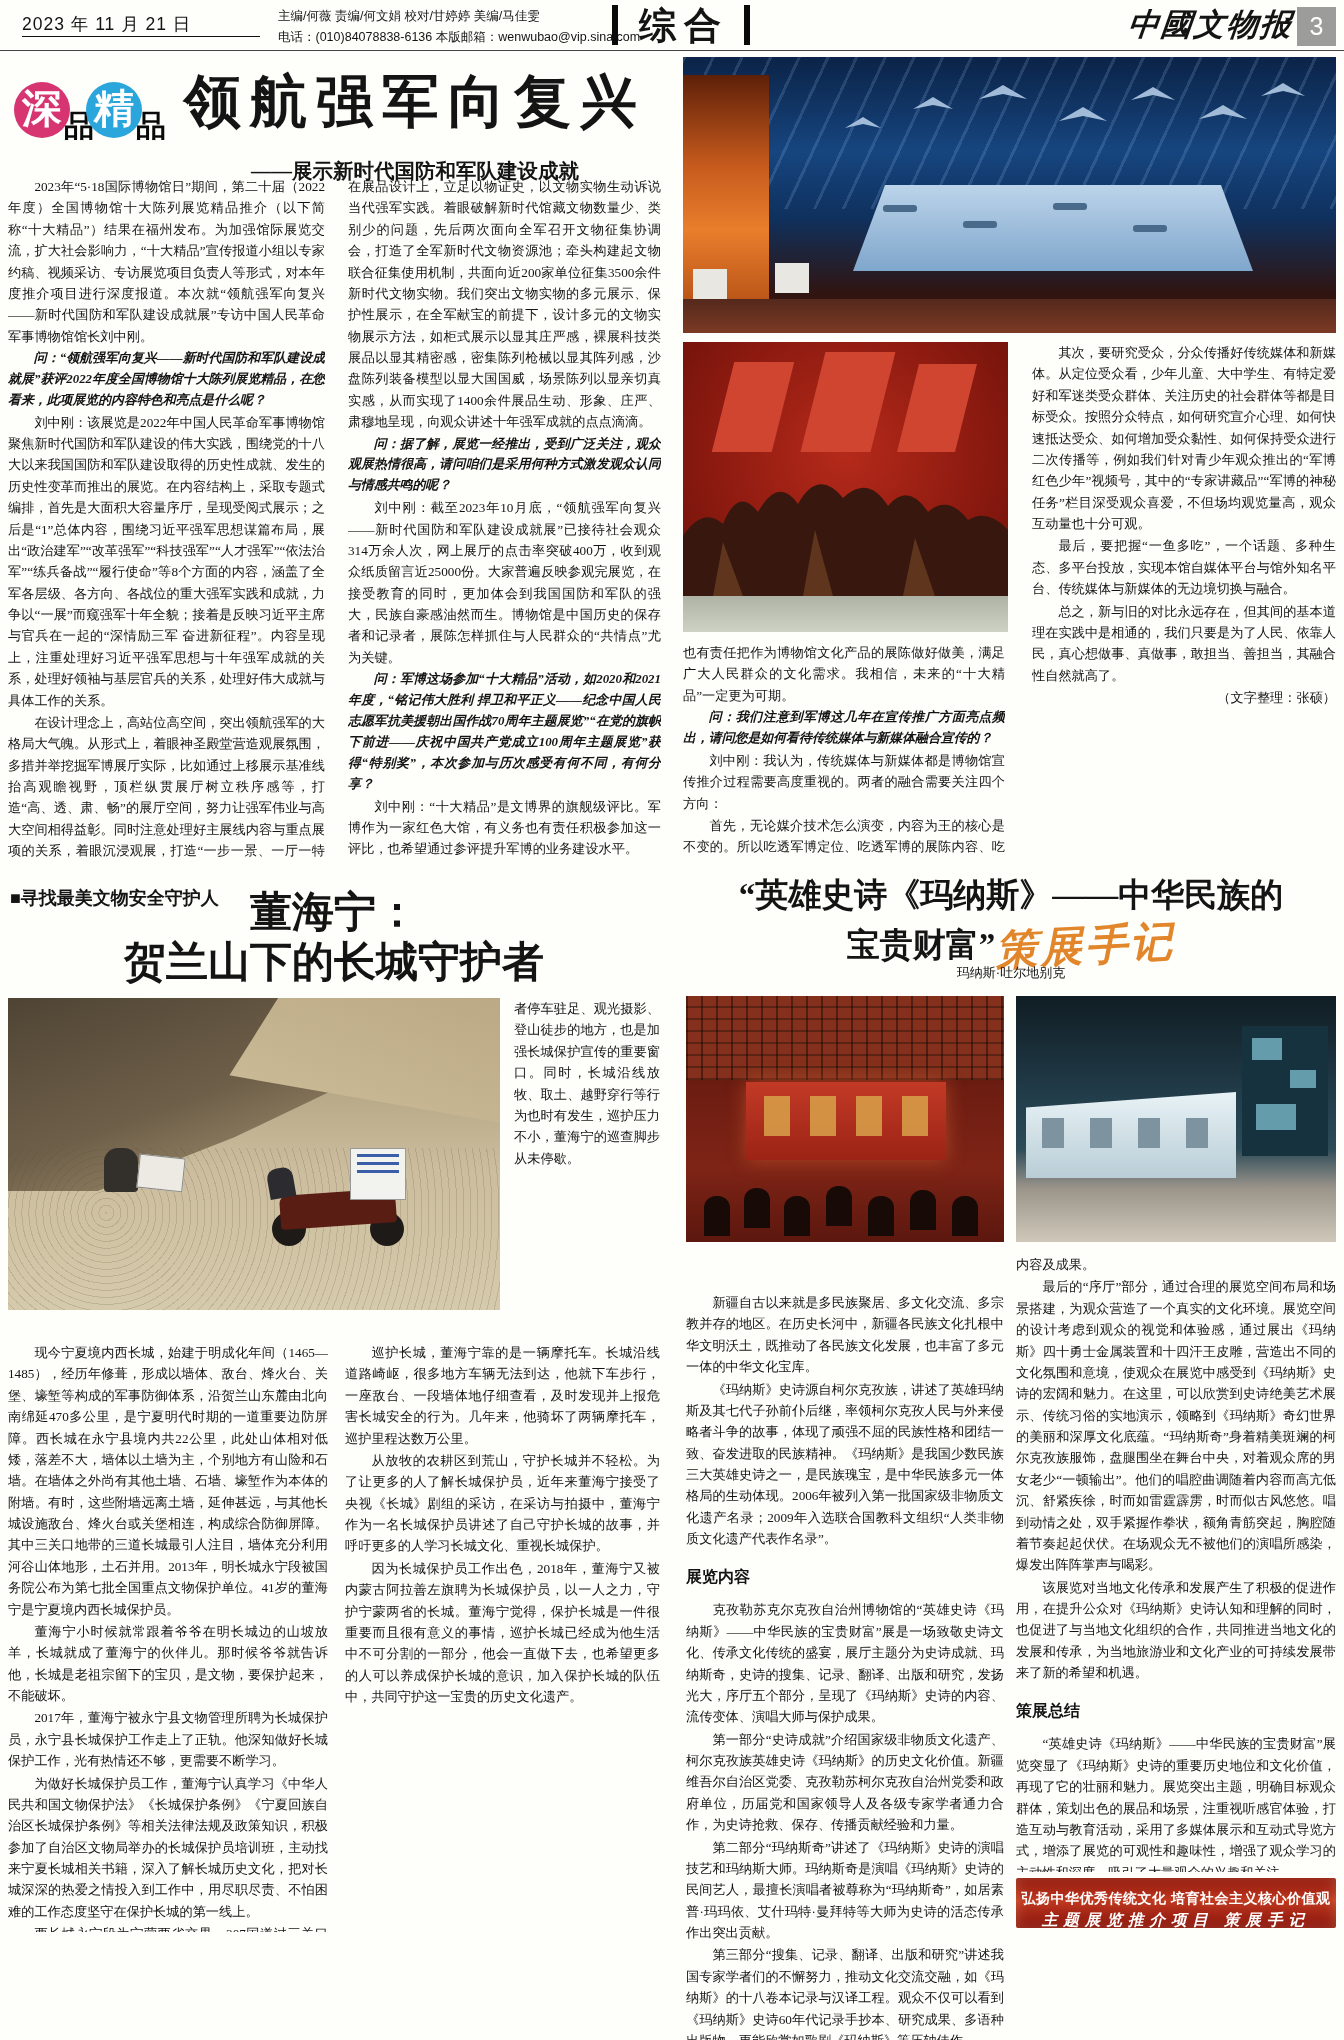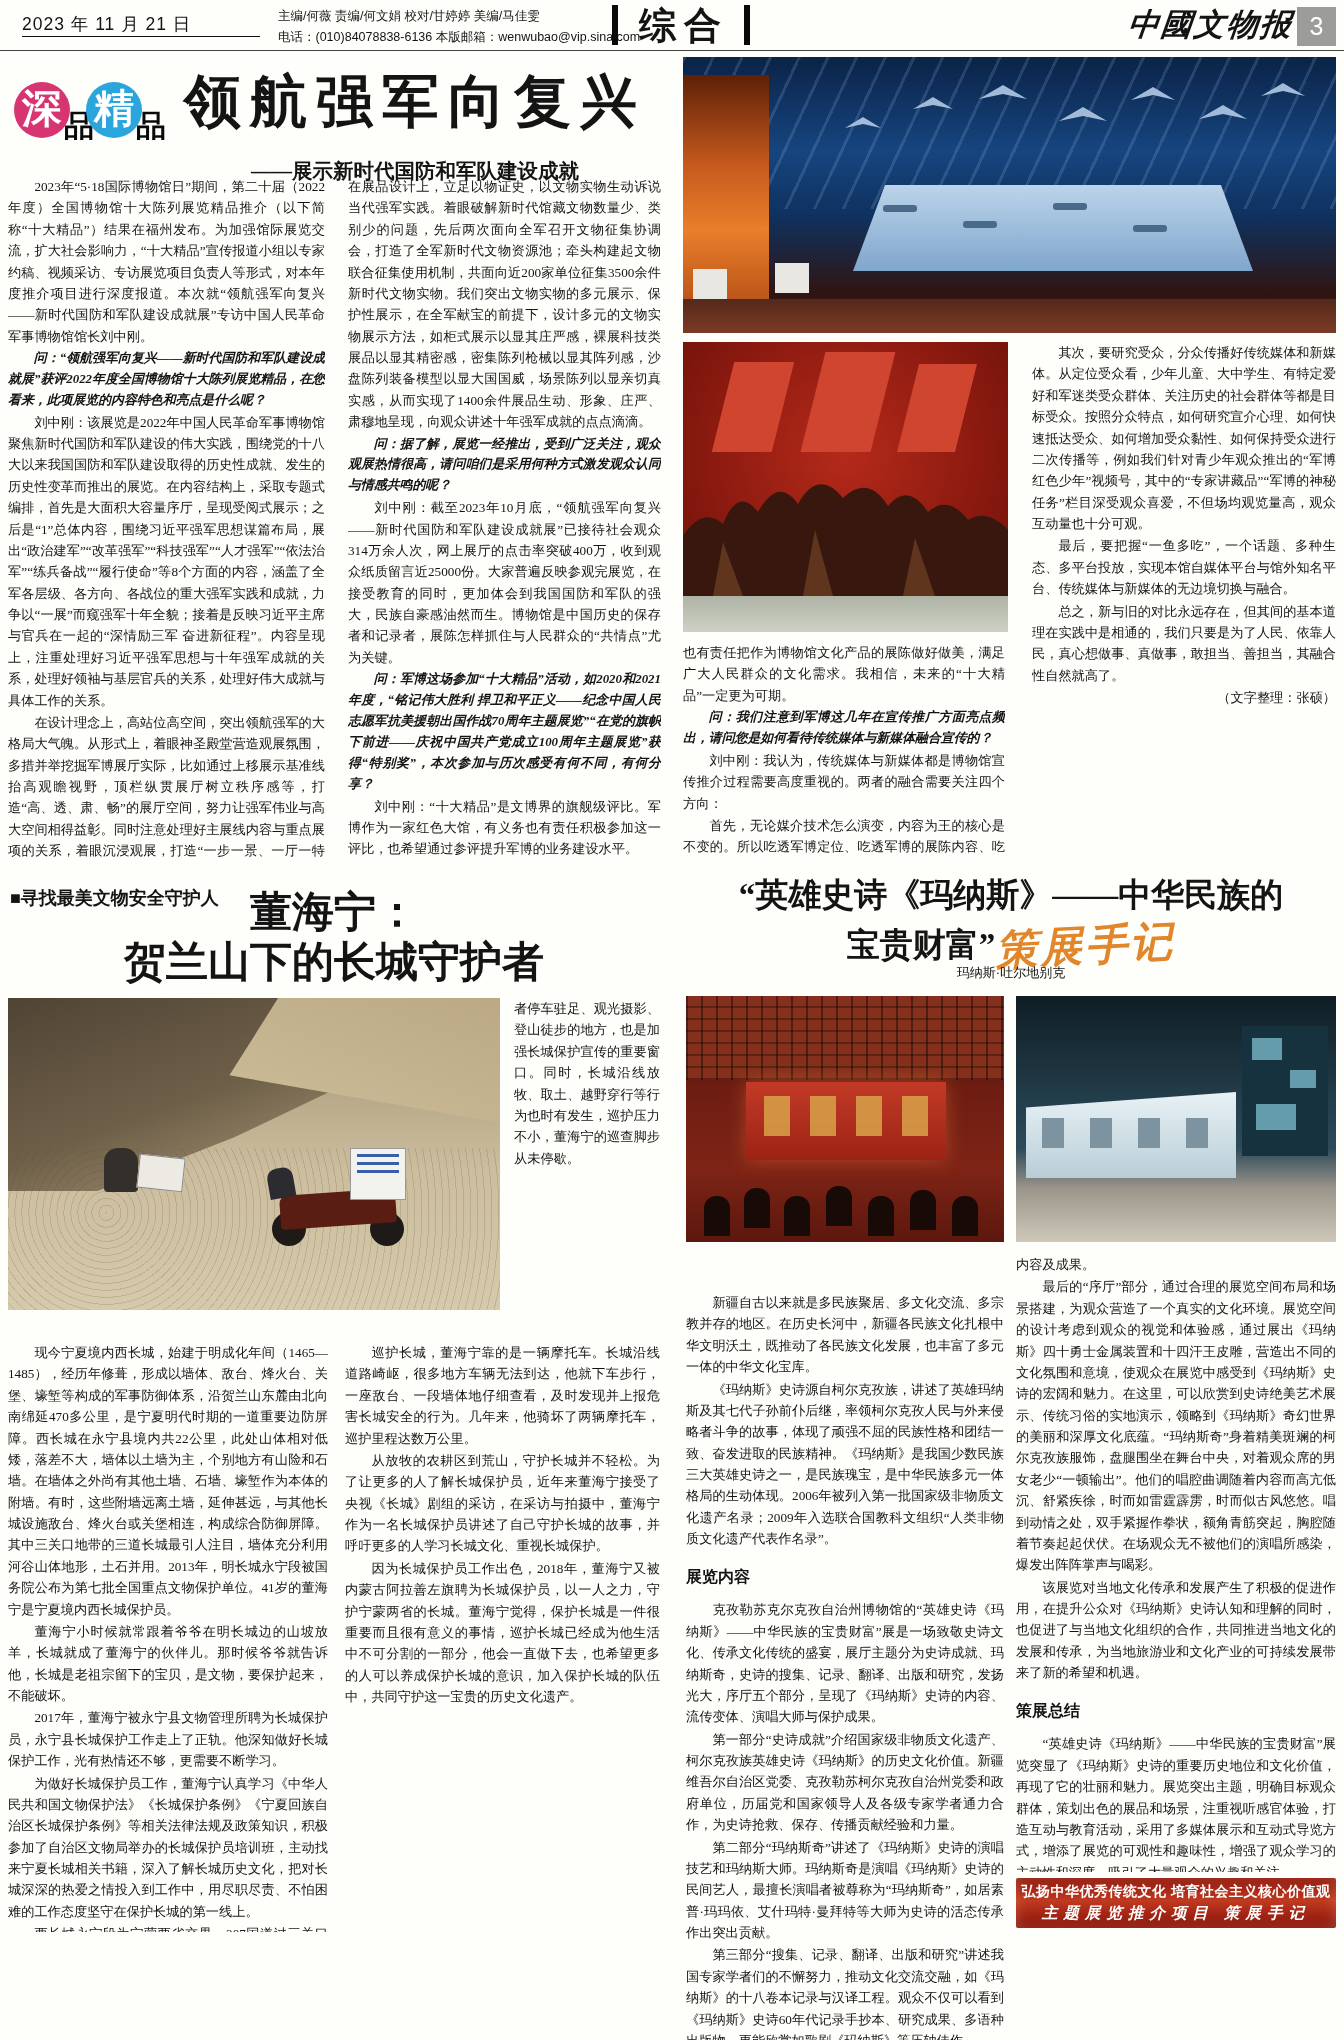--- a/index.html
+++ b/index.html
@@ -133,21 +133,21 @@
   .a3-script{color:#e2862c;font-size:42px;font-style:italic;letter-spacing:3px;
              display:inline-block;transform:rotate(-3deg) translateY(4px);}
   .a3-byline{position:absolute;left:686px;top:964px;width:650px;text-align:center;font-size:13px;}
   .a3-c1{left:686px;top:1292px;width:318px;height:776px;}
   .a3-c2{left:1016px;top:1254px;width:320px;height:618px;}
 
   
   .fbox{position:absolute;left:1016px;top:1878px;width:320px;height:50px;color:#fff;text-align:center;
         background:linear-gradient(180deg,#8e130b 0%,#c03a20 45%,#86100a 100%);border-radius:2px;
         box-shadow:inset 0 0 14px rgba(255,220,160,.25);}
-  .fbox .l1{font-size:14px;font-weight:900;padding-top:5px;letter-spacing:.5px;
+  .fbox .l1{font-size:14px;font-weight:900;padding-top:12px;letter-spacing:.5px;
             font-family:"Liberation Sans",sans-serif;}
   .fbox .l2{font-size:15.5px;font-weight:900;font-style:italic;letter-spacing:6px;margin-top:2px;}
 </style>
 </head>
 <body>
 
 <div class="page" data-name="newspaper-page">
 
   <header class="masthead" data-name="masthead">
     <div class="m-date" data-name="issue-date">2023 年 11 月 21 日</div>

